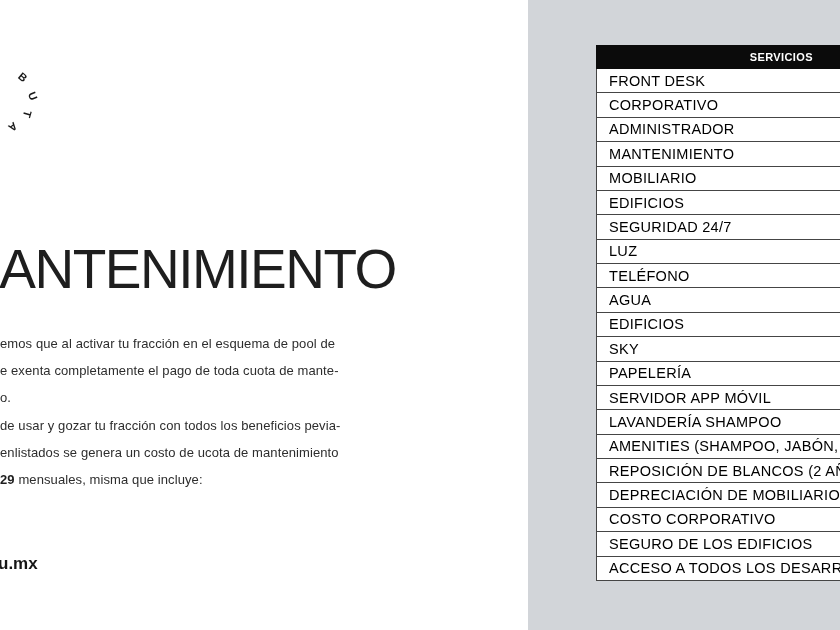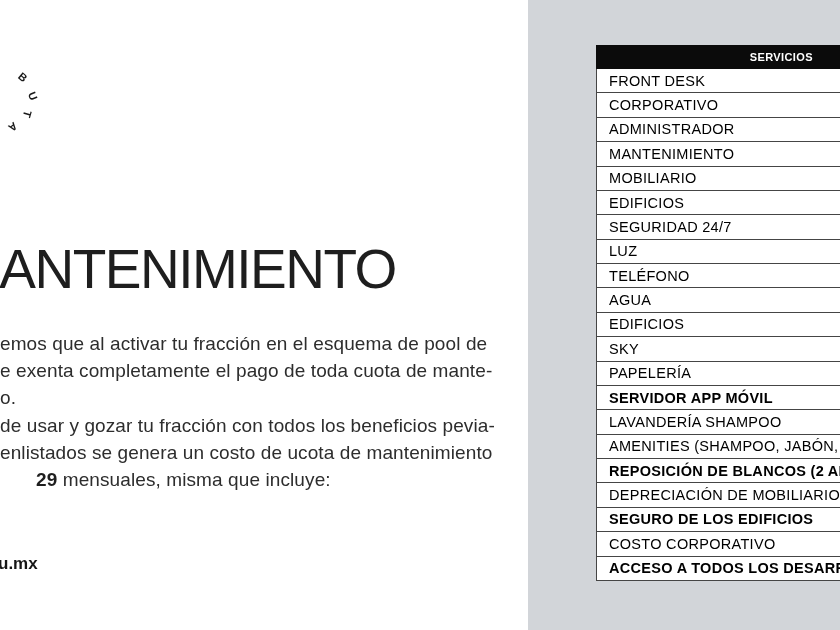--- a/index.html
+++ b/index.html
@@ -33,24 +33,24 @@
   .arc-letter:nth-of-type(4){left:9px;top:121px;transform:rotate(143deg);}
   
   .title{
     position:absolute;left:-45px;top:237px;
     font-size:55px;font-weight:500;letter-spacing:-1.5px;
     color:#1e1e1e;white-space:nowrap;
   }
   
   .paragraph{
     position:absolute;left:0;top:330px;width:470px;
-    font-size:19px;line-height:27.2px;letter-spacing:0.1px;color:#2d2d2d;
+    font-size:13px;line-height:27.2px;letter-spacing:0.1px;color:#2d2d2d;
   }
   .pline{white-space:nowrap;}
-  .pline b{font-weight:bold;color:#1e1e1e;padding-left:36px;}
+  .pline b{font-weight:bold;color:#1e1e1e;}
   
   .website{
     position:absolute;left:-2px;top:554px;
     font-size:17px;font-weight:bold;color:#161616;white-space:nowrap;
   }
   
   .services-table{
     position:absolute;left:596px;top:45px;width:244px;
   }
   .table-header{
@@ -61,21 +61,21 @@
   }
   .table-body{border-left:1.5px solid var(--separator);}
   .srow{
     height:24.38px;background:#ffffff;
     border-bottom:1.5px solid var(--separator);
     display:flex;align-items:center;
     padding-left:12px;
     font-size:14.5px;letter-spacing:0.3px;color:#000000;
     white-space:nowrap;overflow:visible;
   }
-  .srow.bold{font-weight:bold;}
+  .srow.bold{font-weight:normal;}
 </style>
 </head>
 <body>
 
 <div class="page">
 
   <div class="right-panel"></div>
 
   <div class="arc-logo">
     <span class="arc-letter">B</span>
@@ -147,25 +147,25 @@
         </div>
         <div class="srow">
           <span>AMENITIES (SHAMPOO, JABÓN, ETC.)</span>
         </div>
         <div class="srow bold">
           <span>REPOSICIÓN DE BLANCOS (2 AÑOS)</span>
         </div>
         <div class="srow">
           <span>DEPRECIACIÓN DE MOBILIARIO</span>
         </div>
+        <div class="srow">
+          <span>COSTO CORPORATIVO</span>
+        </div>
         <div class="srow bold">
           <span>SEGURO DE LOS EDIFICIOS</span>
-        </div>
-        <div class="srow">
-          <span>COSTO CORPORATIVO</span>
         </div>
         <div class="srow bold">
           <span>ACCESO A TODOS LOS DESARROLLOS</span>
         </div>
       </div>
   </div>
 
 </div>
 
 </body></html>

